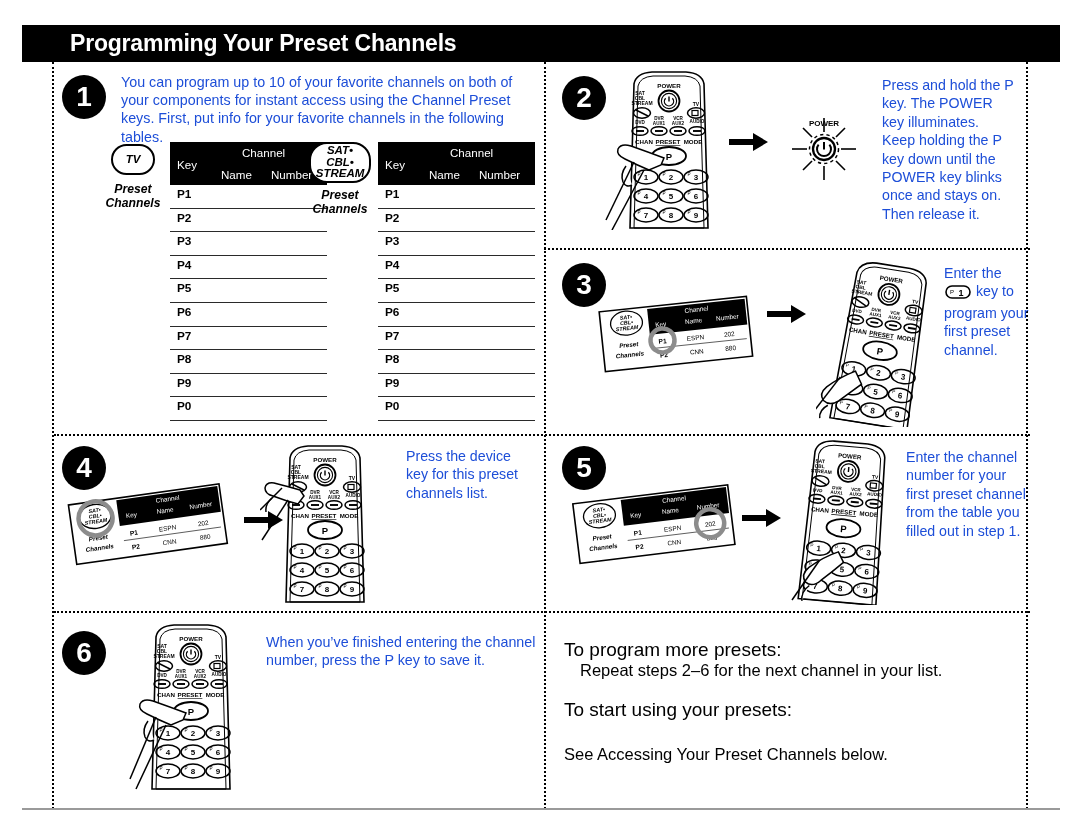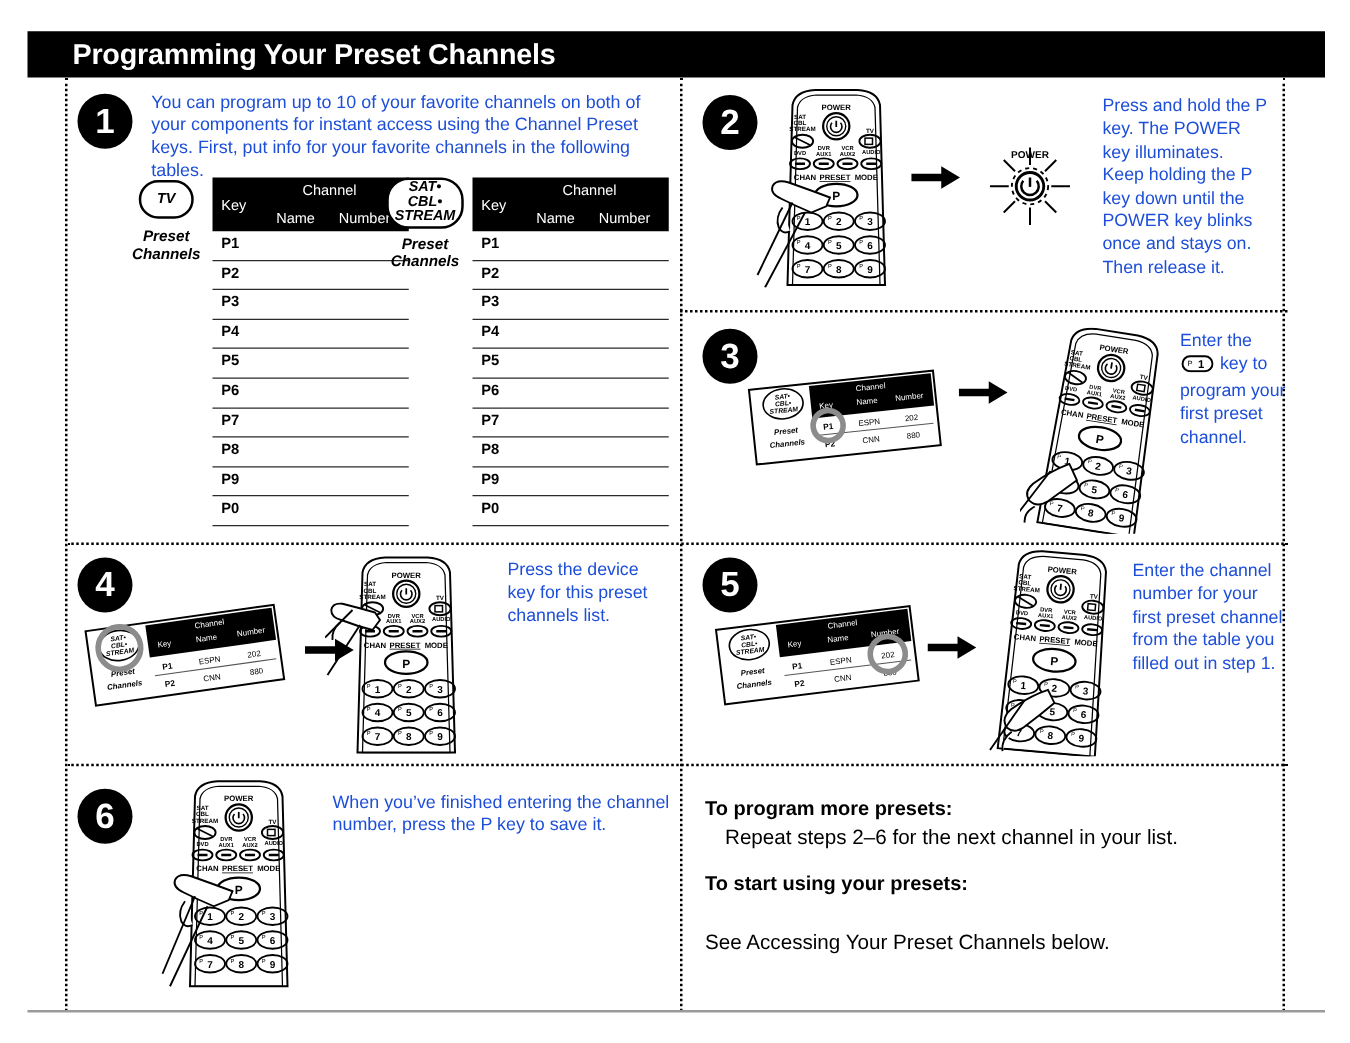--- a/index.html
+++ b/index.html
@@ -25,21 +25,21 @@
     height: 37px;
     background: #000;
     color: #fff;
     display: flex;
     align-items: center;
   }
   #title-bar .title-text {
     font-size: 23px;
     font-weight: bold;
     letter-spacing: -0.2px;
-    padding-left: 36px;
+    padding-left: 48px;
   }
 
   
   #grid {
     position: absolute;
     left: 52px;
     top: 62px;
     width: 976px;
     height: 747px;
     border-left: 2px dotted #000;
@@ -167,22 +167,22 @@
   
   .key-glyph {
     display: inline-block;
     vertical-align: -3px;
     margin: 0 1px;
   }
 
   
   .note-head {
     position: absolute;
-    font-size: 16px;
-    font-weight: bold;
+    font-size: 19px;
+    font-weight: normal;
   }
   .note-body {
     position: absolute;
     font-size: 16.5px;
   }
 </style>
 </head>
 <body>
 
 <div id="title-bar">

